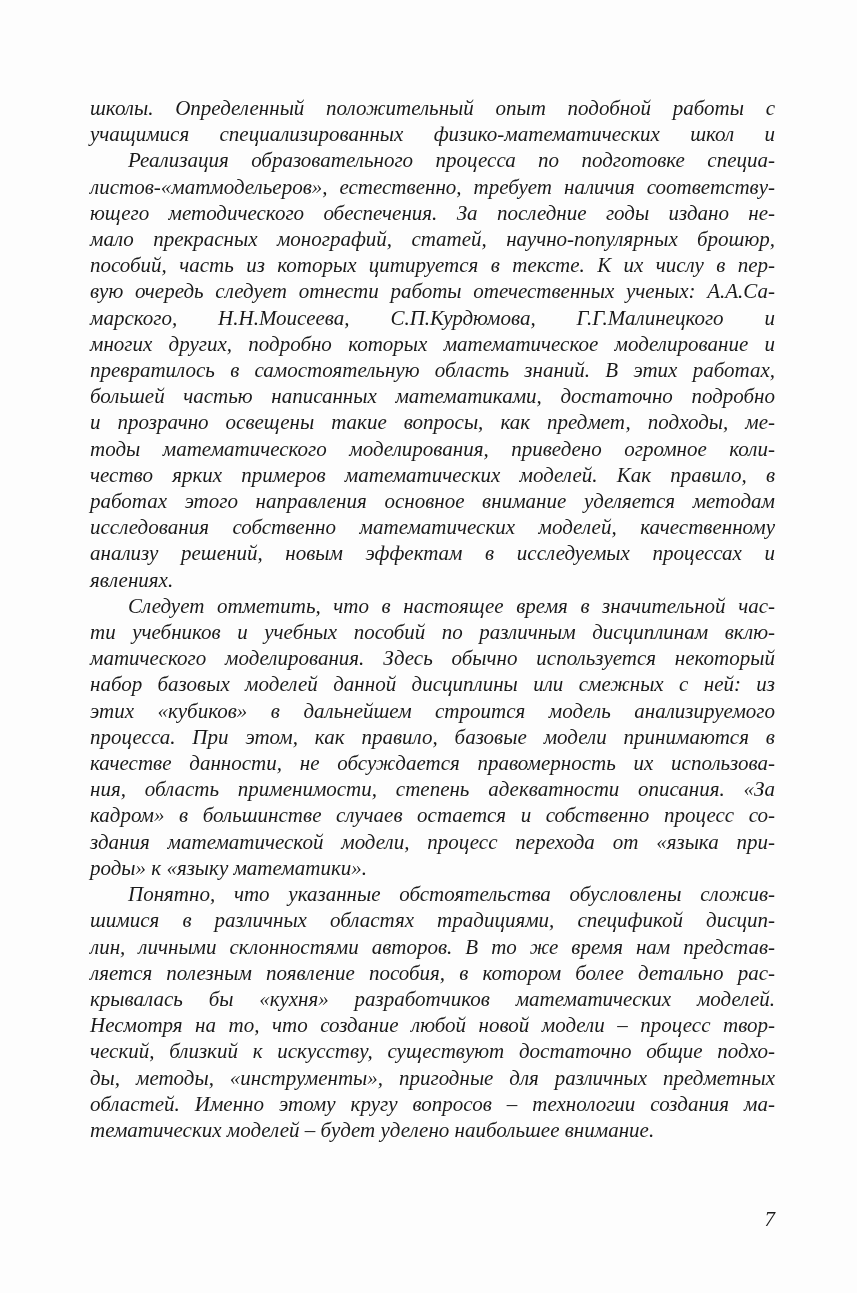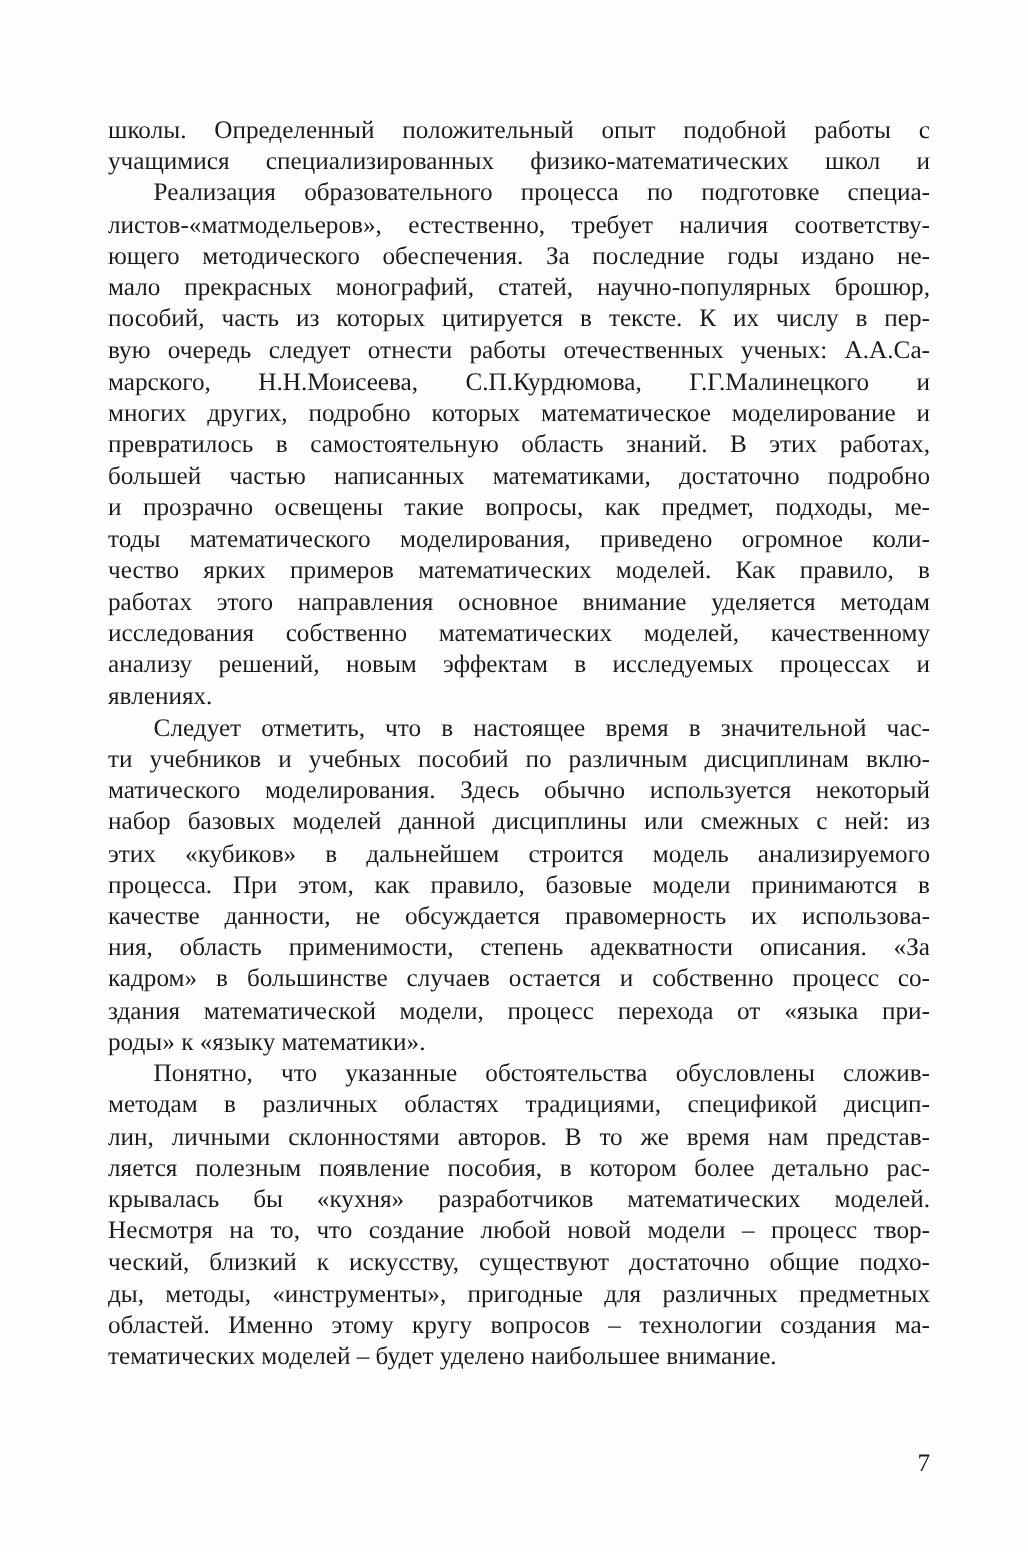--- a/index.html
+++ b/index.html
@@ -16,20 +16,21 @@
     background: var(--page-bg);
     overflow: hidden;
   }
   .page {
     position: relative;
     width: 685px;
     height: 1293px;
     background: var(--page-bg);
     color: var(--ink);
     font-family: "Liberation Serif", "DejaVu Serif", serif;
+    font-style: italic;
   }
   .text-block {
     position: absolute;
     left: 90px;
     top: 95px;
     width: 685px;
     font-size: 21px;
     line-height: 26.2px;
   }
   .para {
@@ -93,21 +94,21 @@
         <div class="line">этих «кубиков» в дальнейшем строится модель анализируемого</div>
         <div class="line">процесса. При этом, как правило, базовые модели принимаются в</div>
         <div class="line">качестве данности, не обсуждается правомерность их использова-</div>
         <div class="line">ния, область применимости, степень адекватности описания. «За</div>
         <div class="line">кадром» в большинстве случаев остается и собственно процесс со-</div>
         <div class="line">здания математической модели, процесс перехода от «языка при-</div>
         <div class="line last">роды» к «языку математики».</div>
       </div>
       <div class="para indent">
         <div class="line first">Понятно, что указанные обстоятельства обусловлены сложив-</div>
-        <div class="line">методам в различных областях традициями, спецификой дисцип-</div>
+        <div class="line">шимися в различных областях традициями, спецификой дисцип-</div>
         <div class="line">лин, личными склонностями авторов. В то же время нам представ-</div>
         <div class="line">ляется полезным появление пособия, в котором более детально рас-</div>
         <div class="line">крывалась бы «кухня» разработчиков математических моделей.</div>
         <div class="line">Несмотря на то, что создание любой новой модели – процесс твор-</div>
         <div class="line">ческий, близкий к искусству, существуют достаточно общие подхо-</div>
         <div class="line">ды, методы, «инструменты», пригодные для различных предметных</div>
         <div class="line">областей. Именно этому кругу вопросов – технологии создания ма-</div>
         <div class="line last">тематических моделей – будет уделено наибольшее внимание.</div>
       </div>
     </div>

